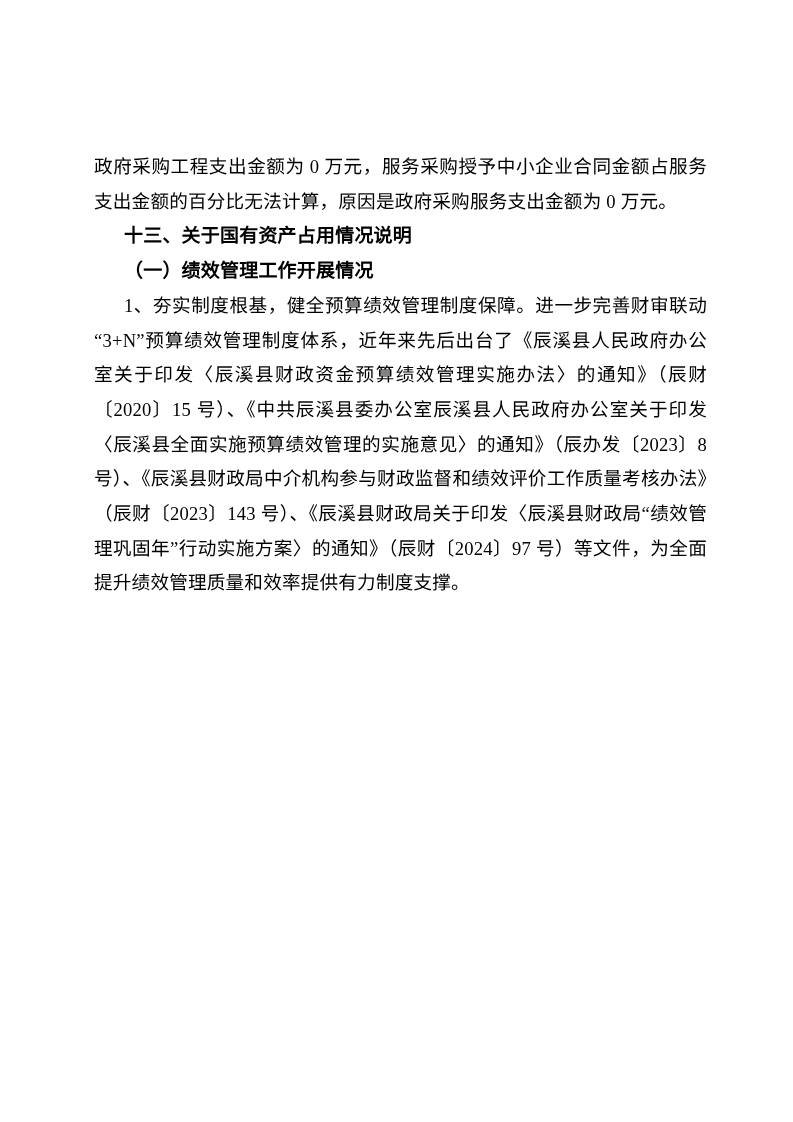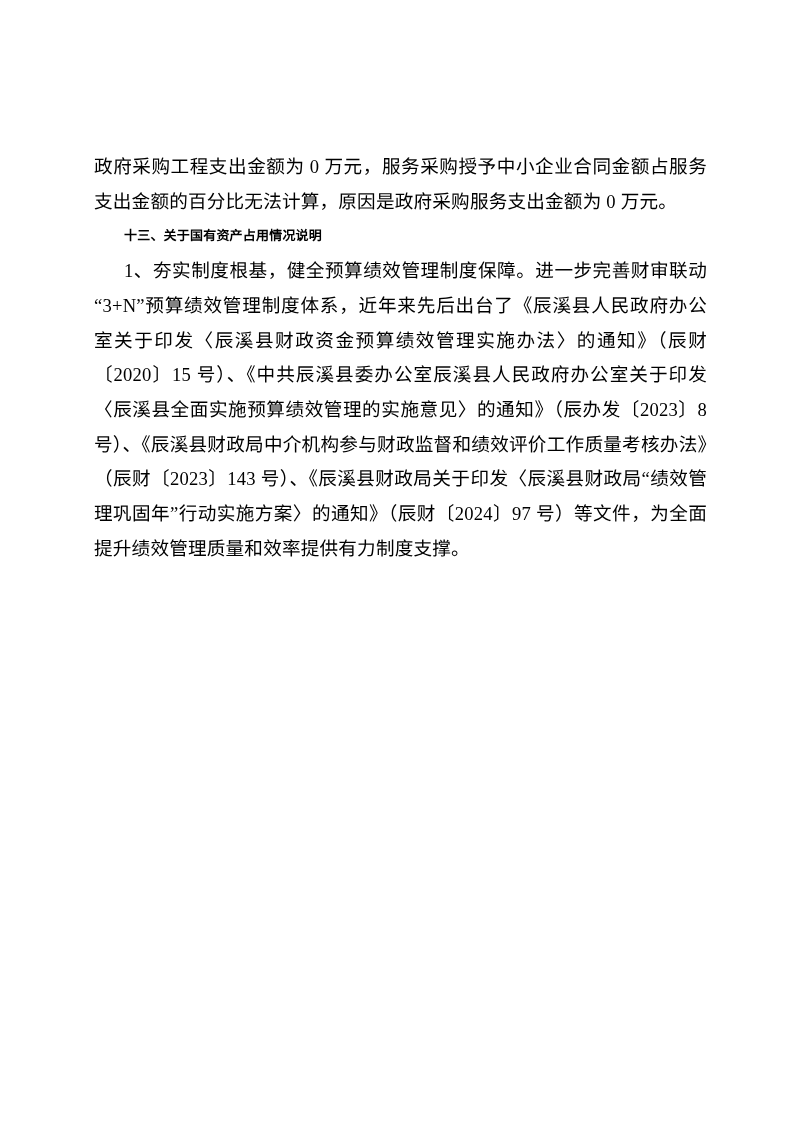--- a/index.html
+++ b/index.html
@@ -37,31 +37,32 @@
   .indent {
     text-indent: 30px;
   }
   .no-indent {
     text-indent: 0;
   }
   .heading, .subheading {
     font-family: "Liberation Sans", "DejaVu Sans", sans-serif;
     font-weight: 700;
     text-indent: 30px;
-    font-size: 13px;
+    font-size: 19px;
   }
 </style>
 </head>
 <body>
 
 <div class="page-content">
 
   <p class="para no-indent">政府采购工程支出金额为 0 万元，服务采购授予中小企业合同金额占服务支出金额的百分比无法计算，原因是政府采购服务支出金额为 0 万元。</p>
 
   <h2 class="heading">十三、关于国有资产占用情况说明</h2>
 
 
 
+  <h3 class="subheading">（一）绩效管理工作开展情况</h3>
 
   <p class="para indent">1、夯实制度根基，健全预算绩效管理制度保障。进一步完善财审联动“3+N”预算绩效管理制度体系，近年来先后出台了《辰溪县人民政府办公室关于印发〈辰溪县财政资金预算绩效管理实施办法〉的通知》（辰财〔2020〕15 号）、《中共辰溪县委办公室辰溪县人民政府办公室关于印发〈辰溪县全面实施预算绩效管理的实施意见〉的通知》（辰办发〔2023〕8 号）、《辰溪县财政局中介机构参与财政监督和绩效评价工作质量考核办法》（辰财〔2023〕143 号）、《辰溪县财政局关于印发〈辰溪县财政局“绩效管理巩固年”行动实施方案〉的通知》（辰财〔2024〕97 号）等文件，为全面提升绩效管理质量和效率提供有力制度支撑。</p>
 
 
 </div>
 
 </body></html>

